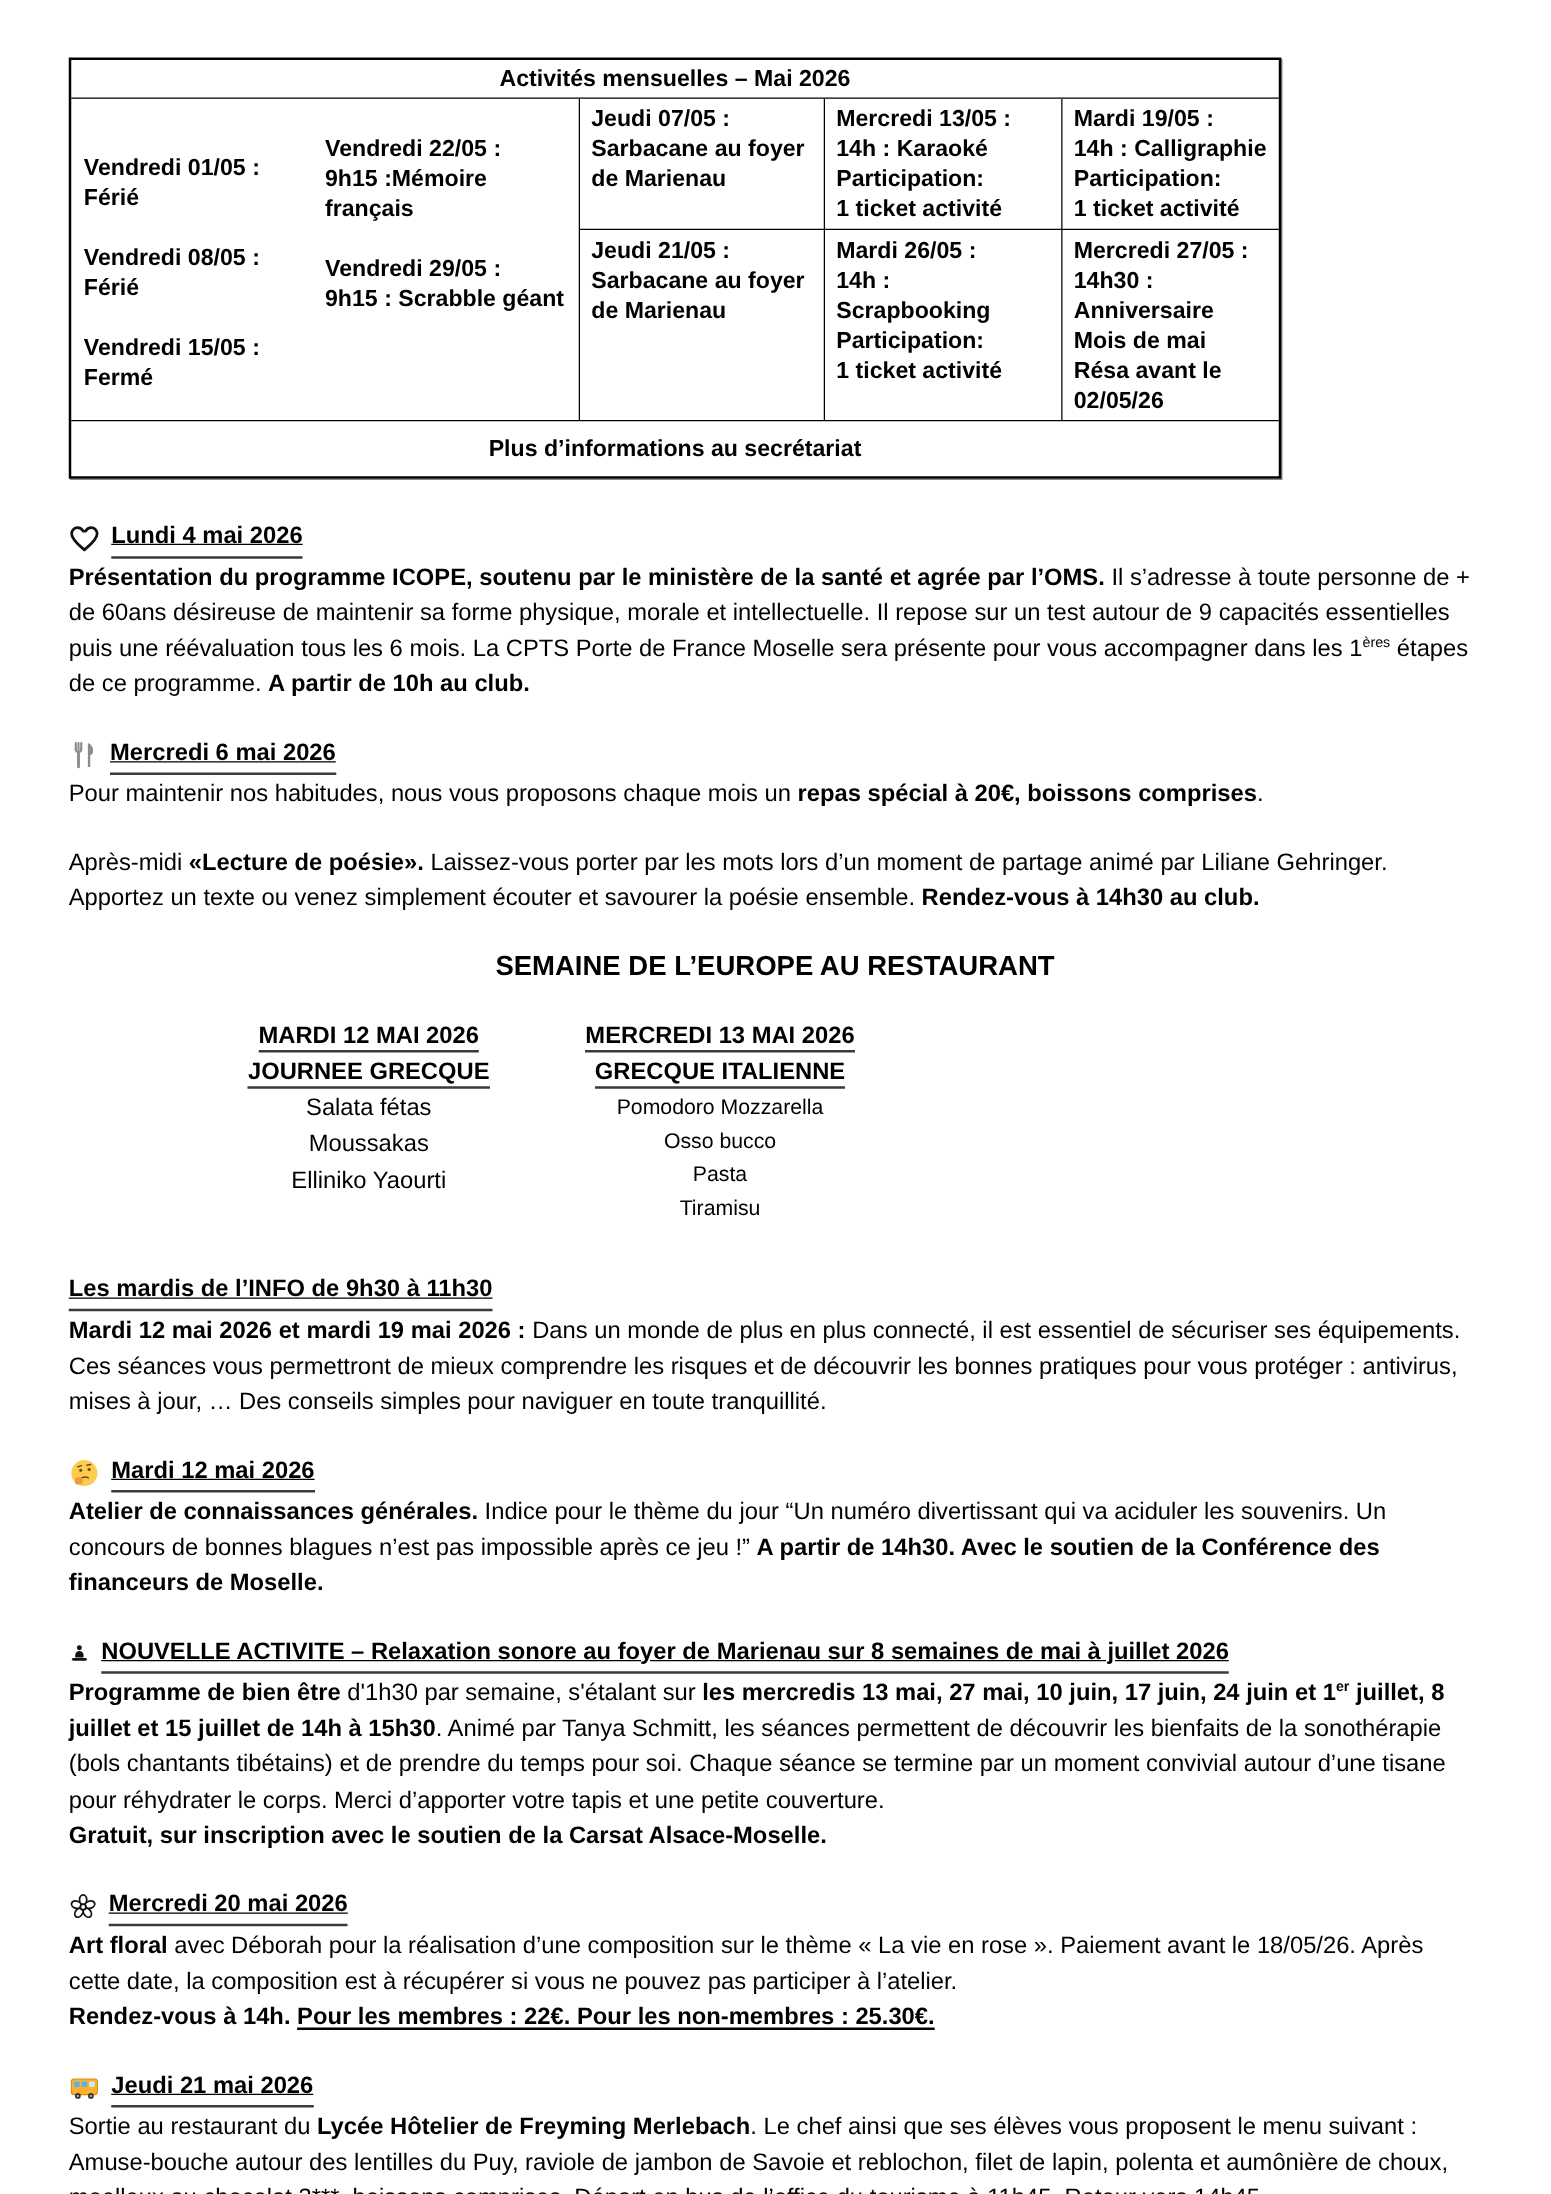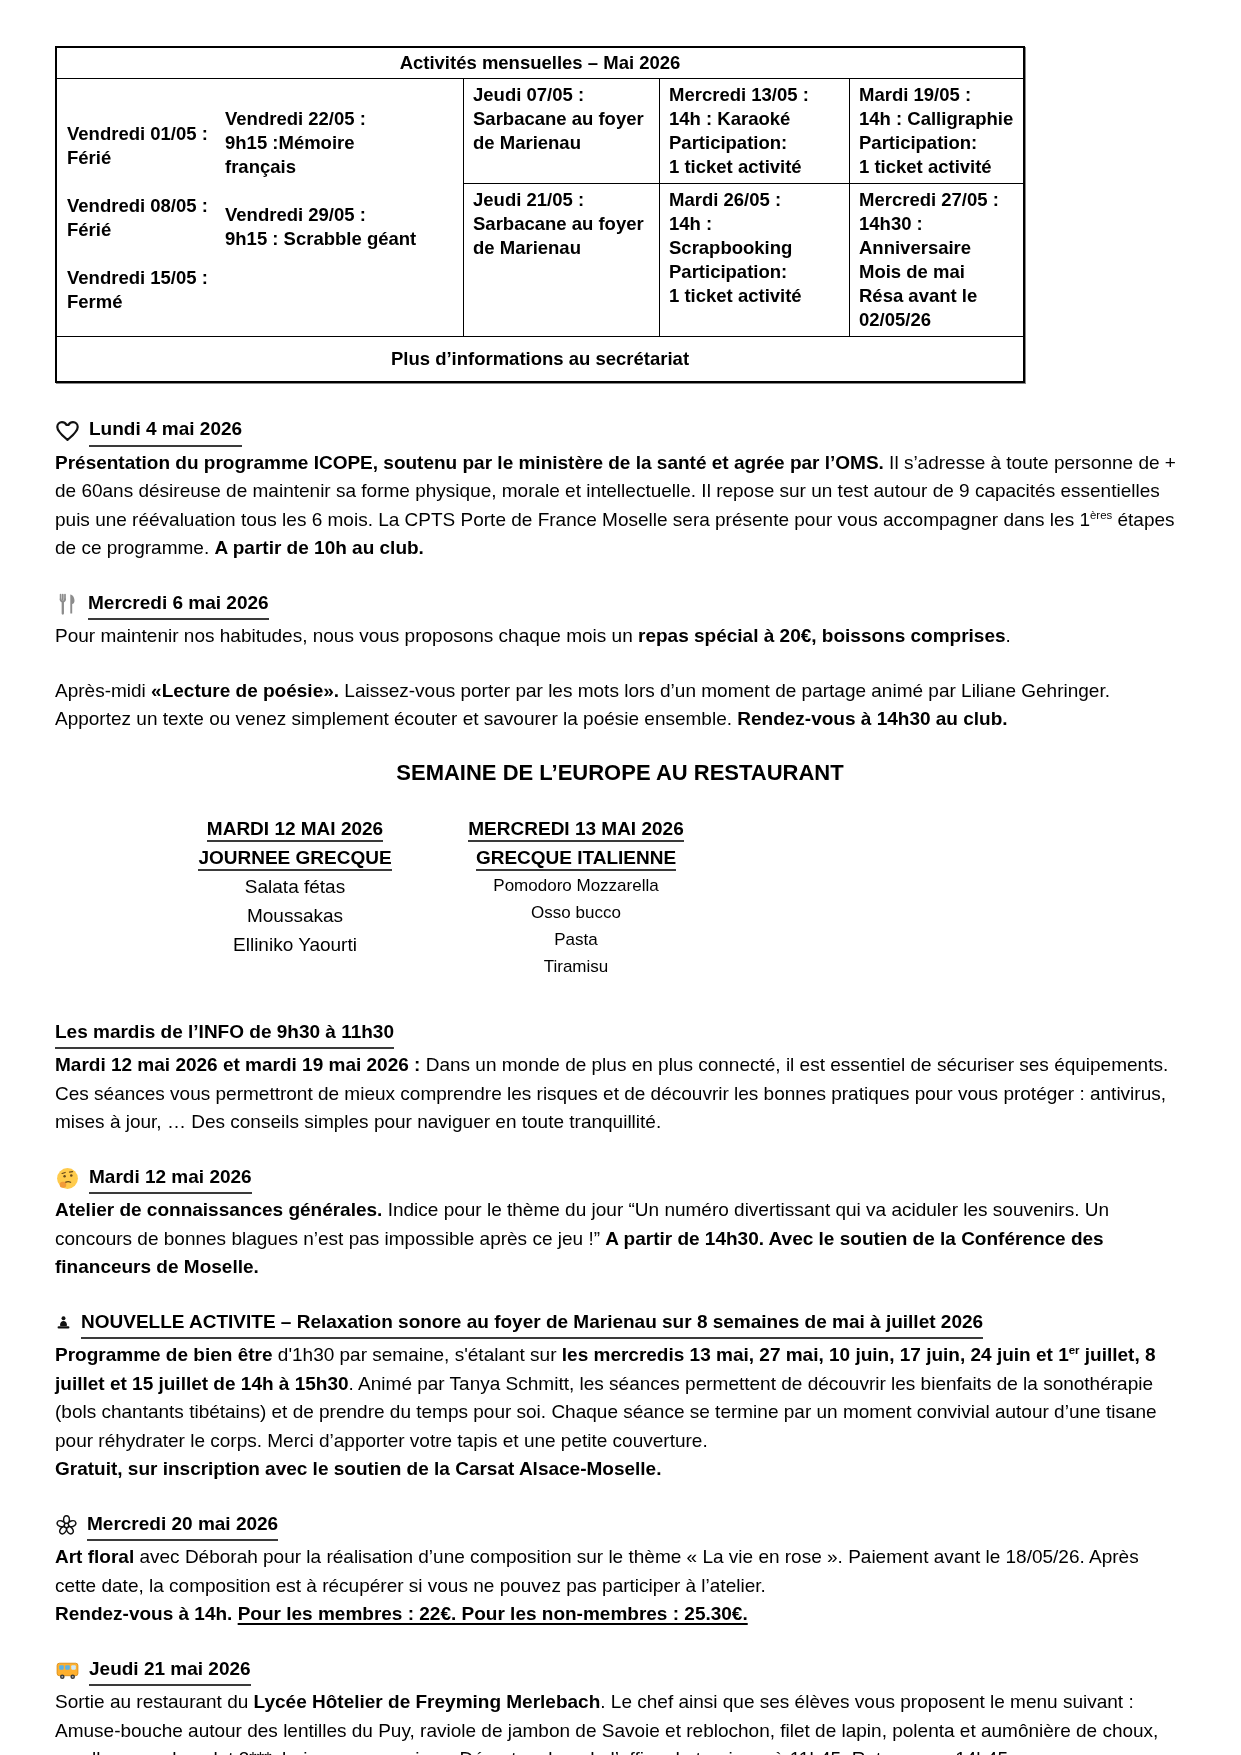--- a/index.html
+++ b/index.html
@@ -5,29 +5,29 @@
   html,body{margin:0;padding:0;background:#fff;}
   body{width:1241px;min-height:1755px;color:#000;font-family:"Liberation Sans",sans-serif;}
   .page{padding:46px 56px 30px 55px;}
 
   
   .mtable{width:966px;border:2px solid #000;box-shadow:1px 1px 0 #888;font-weight:700;font-size:18.5px;line-height:24px;}
   .mt-header{text-align:center;border-bottom:1.5px solid #000;padding:3px 0;}
   .mt-body{display:grid;grid-template-columns:407px 196px 190px 1fr;}
   .mt-left{grid-column:1;grid-row:1/3;display:flex;padding:4px 10px;border-right:1.5px solid #000;}
   .colA{width:158px;white-space:pre-line;margin-top:39px;}
-  .colB{flex:1;white-space:pre-line;margin-top:24px;}
+  .colB{flex:1;white-space:pre-line;margin-top:24px;margin-left:35px;}
   .cell{padding:4px 9px;white-space:pre-line;}
   .cb{border-bottom:1.5px solid #000;}
   .cr{border-right:1.5px solid #000;}
   .mt-footer{text-align:center;border-top:1.5px solid #000;padding:10px 0;}
 
   
   .section{margin:0 0 26px 0;font-size:19px;line-height:28.5px;}
-  .sec-head{display:flex;align-items:center;gap:9px;margin-bottom:2px;}
+  .sec-head{display:flex;align-items:center;gap:9px;margin-bottom:2px;text-decoration:underline;}
   .sec-title{font-weight:700;border-bottom:2.5px solid #3a3a3a;padding-bottom:1px;}
   .para{white-space:pre-line;}
   .seg-b{font-weight:700;}
   .seg-u{text-decoration:underline;text-decoration-thickness:2px;text-underline-offset:3px;}
   sup{vertical-align:super;font-size:0.6em;line-height:0;}
   .icon{display:inline-flex;flex:none;}
 
   
   .europe{margin:8px 0 38px;}
   .europe-title{text-align:center;font-weight:700;font-size:22px;margin:0 0 28px;}

